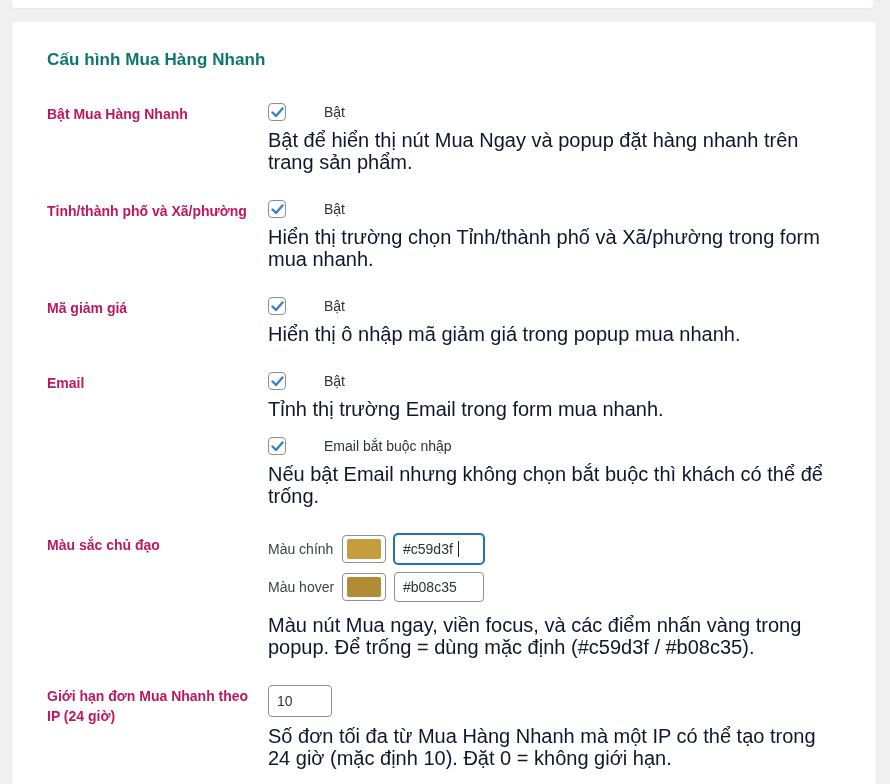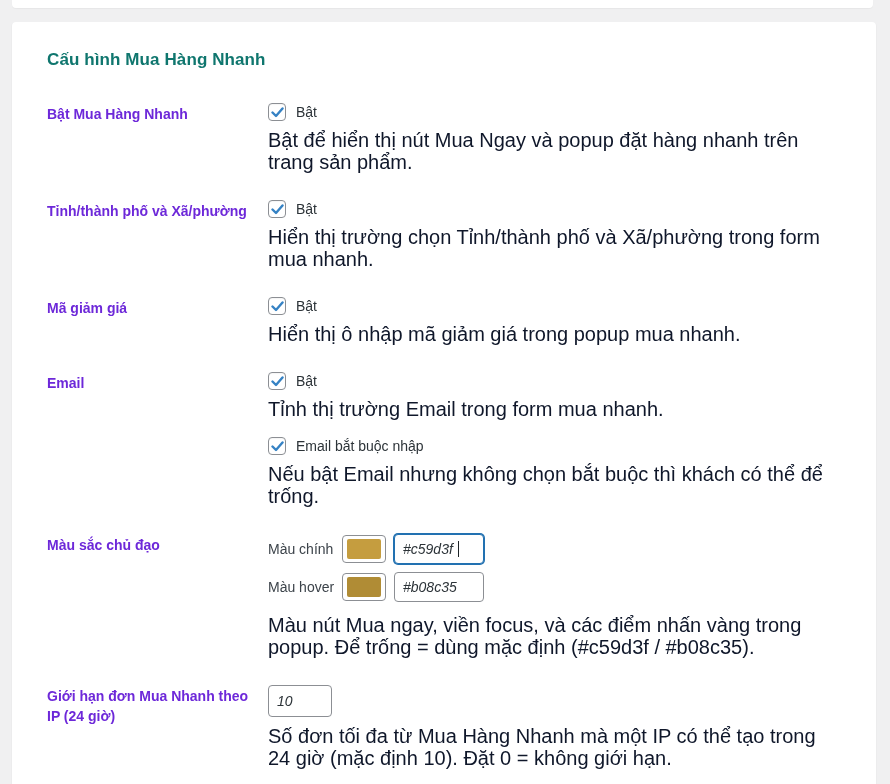--- a/index.html
+++ b/index.html
@@ -40,28 +40,29 @@
     align-items: flex-start;
     margin-bottom: 27px;
   }
   .row-label {
     width: 221px;
     flex: 0 0 221px;
     padding-right: 12px;
     font-weight: 700;
     font-size: 14px;
     line-height: 1.45;
-    color: #6d28d9;
+    color: #be185d;
     padding-top: 1px;
   }
   .row-content { flex: 1; max-width: 585px; }
 
   .checkbox-line {
     display: flex;
     align-items: center;
+    gap: 28px;
   }
   .checkbox {
     width: 18px; height: 18px;
     background: #ffffff;
     border: 1px solid #8c8f94;
     border-radius: 4px;
     display: inline-flex;
     align-items: center;
     justify-content: center;
     box-shadow: inset 0 1px 1px rgba(0,0,0,.04);
@@ -108,21 +109,20 @@
   .text-input {
     height: 30px;
     border: 1px solid #8c8f94;
     border-radius: 4px;
     padding: 0 8px;
     font-family: "Liberation Sans", "DejaVu Sans", sans-serif;
     font-size: 14px;
     color: #2c3338;
     background: #fff;
     outline: none;
-    font-style: italic;
   }
   .hex-input { width: 90px; }
   .input-wrap { position: relative; display: inline-block; }
   .focused {
     border: 1px solid #2271b1;
     box-shadow: 0 0 0 1px #2271b1;
   }
   .caret {
     position: absolute;
     left: 64px; top: 7px;

